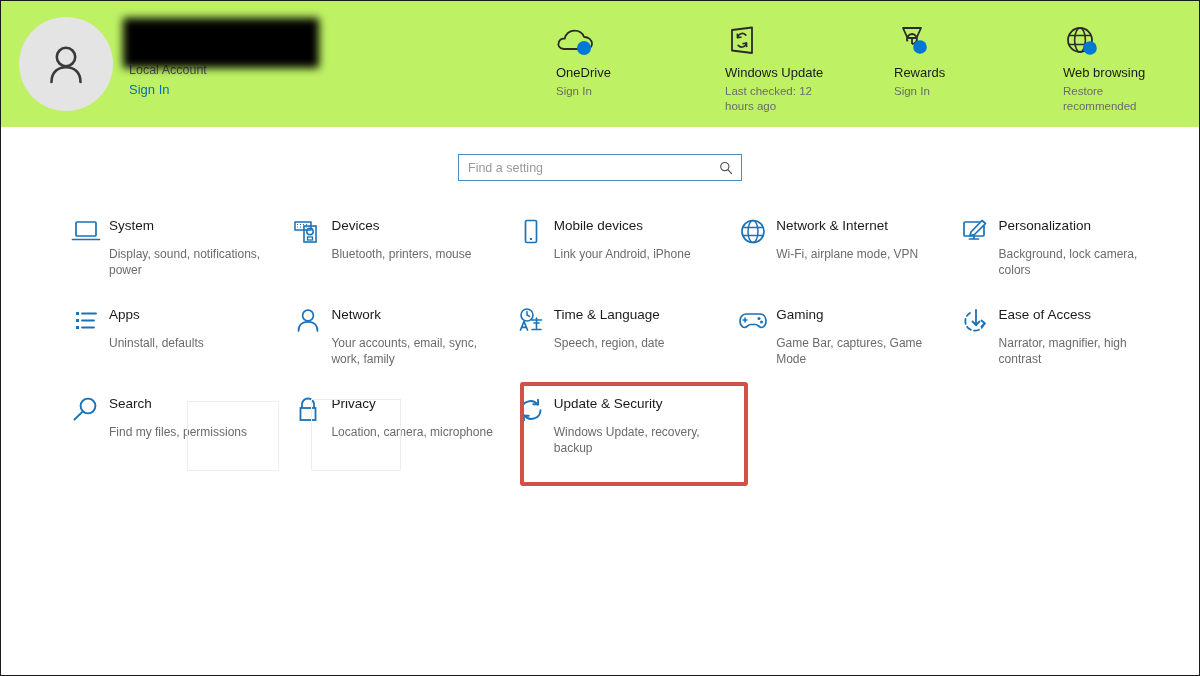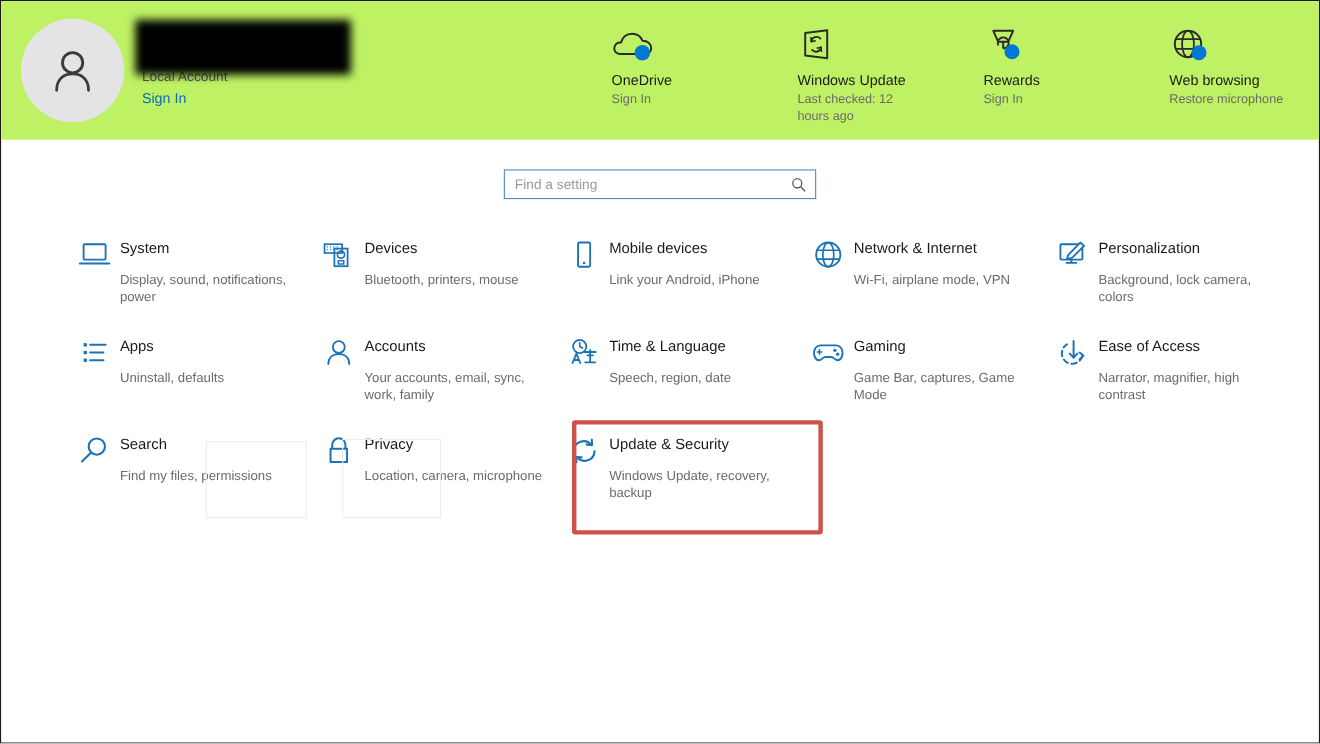--- a/index.html
+++ b/index.html
@@ -276,21 +276,21 @@
       <div class="status-item">
         <div class="status-icon">
           <svg width="42" height="34" viewBox="0 0 42 34">
             <circle cx="17" cy="16" r="12" fill="none" stroke="#2b2b2b" stroke-width="1.8"></circle>
             <ellipse cx="17" cy="16" rx="5.4" ry="12" fill="none" stroke="#2b2b2b" stroke-width="1.6"></ellipse>
             <path d="M5.4 11.5 L28.6 11.5 M5.4 20.5 L28.6 20.5" stroke="#2b2b2b" stroke-width="1.6"></path>
             <circle cx="27" cy="24" r="6.8" fill="#0078d4"></circle>
           </svg>
         </div>
         <div class="status-title">Web browsing</div>
-        <div class="status-sub">Restore microphone</div>
+        <div class="status-sub">Restore recommended</div>
       </div>
 
     </div>
   </div>
 
   <div class="search-wrap">
     <div class="search-box">
       <input type="text" placeholder="Find a setting" style="">
       <span class="search-icon-btn">
         <svg width="14" height="14" viewBox="0 0 14 14">
@@ -389,21 +389,21 @@
     </div>
 
     <div class="tile">
       <div class="tile-icon">
         <svg width="32" height="28" viewBox="0 0 32 28">
           <circle cx="16" cy="8.5" r="5.4" fill="none" stroke="#1a72b8" stroke-width="1.7"></circle>
           <path d="M6.5 24 C6.5 17.5 10.8 14.8 16 14.8 C21.2 14.8 25.5 17.5 25.5 24" fill="none" stroke="#1a72b8" stroke-width="1.7" stroke-linecap="round"></path>
         </svg>
       </div>
       <div class="tile-text">
-        <div class="tile-title">Accounts</div>
+        <div class="tile-title">Network</div>
         <div class="tile-sub">Your accounts, email, sync, work, family</div>
       </div>
     </div>
 
     <div class="tile">
       <div class="tile-icon">
         <svg width="32" height="28" viewBox="0 0 32 28">
           <circle cx="12" cy="8" r="6" fill="none" stroke="#1a72b8" stroke-width="1.6"></circle>
           <path d="M12 4.5 L12 8 L14.6 9.4" stroke="#1a72b8" stroke-width="1.5" stroke-linecap="round" fill="none"></path>
           <path d="M5.5 23 L9 14.5 L12.5 23 M6.8 20.3 L11.2 20.3" stroke="#1a72b8" stroke-width="1.7" fill="none" stroke-linecap="round"></path>

